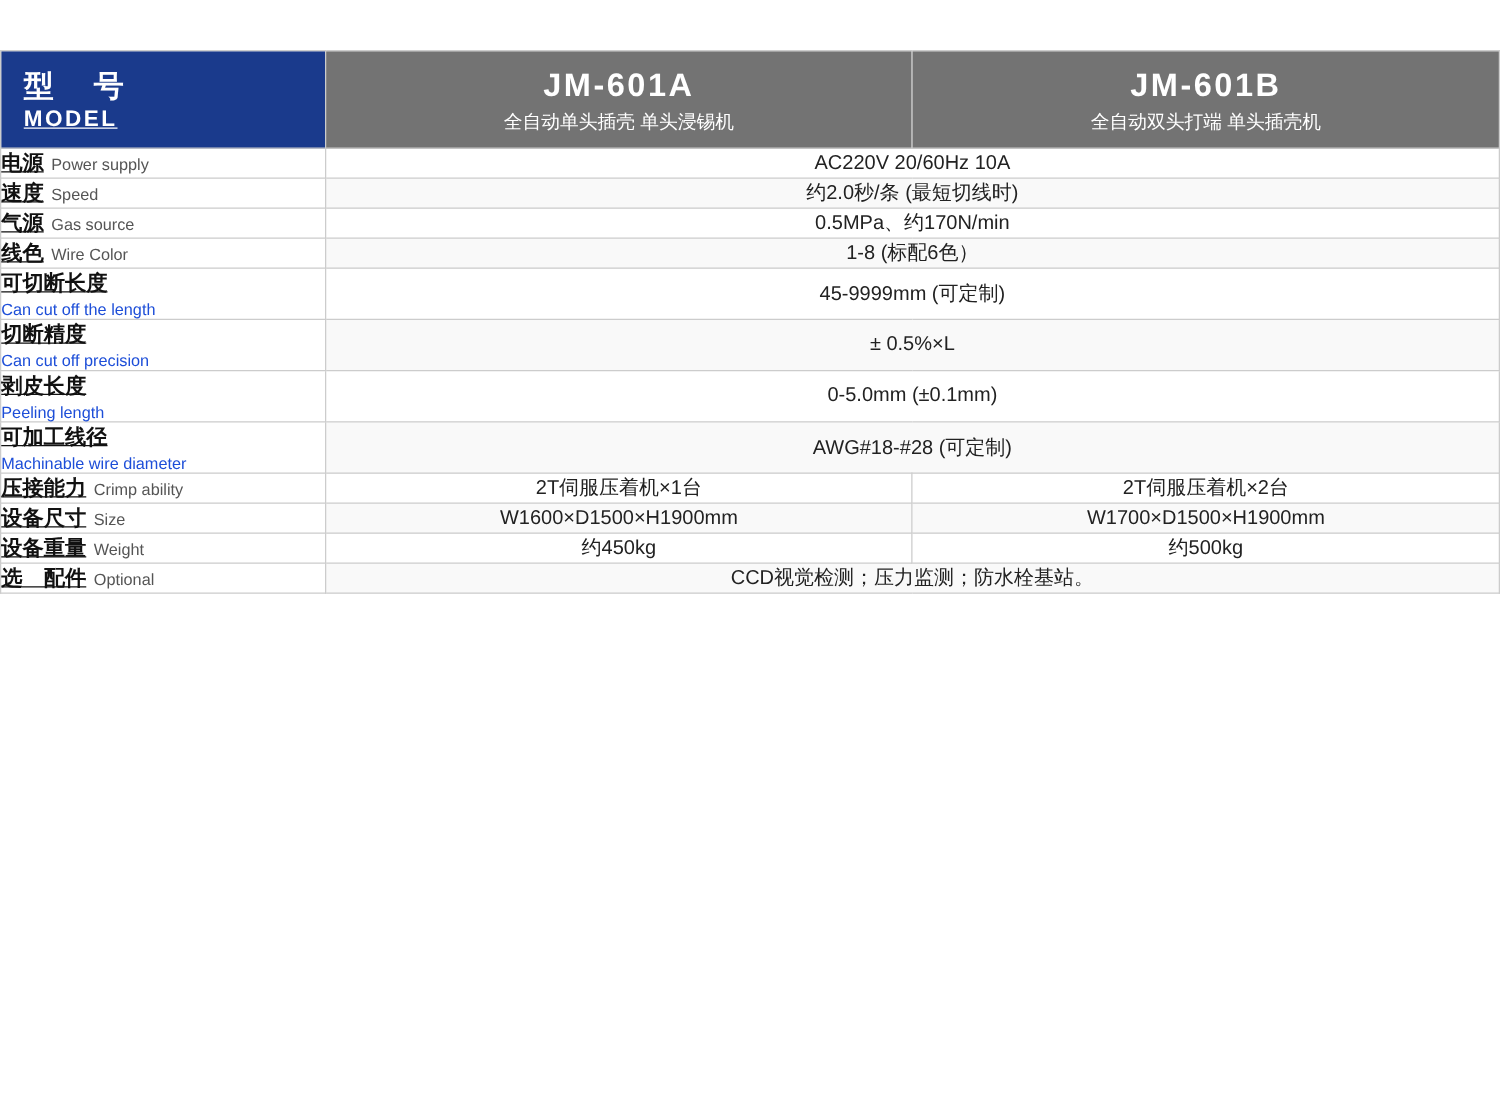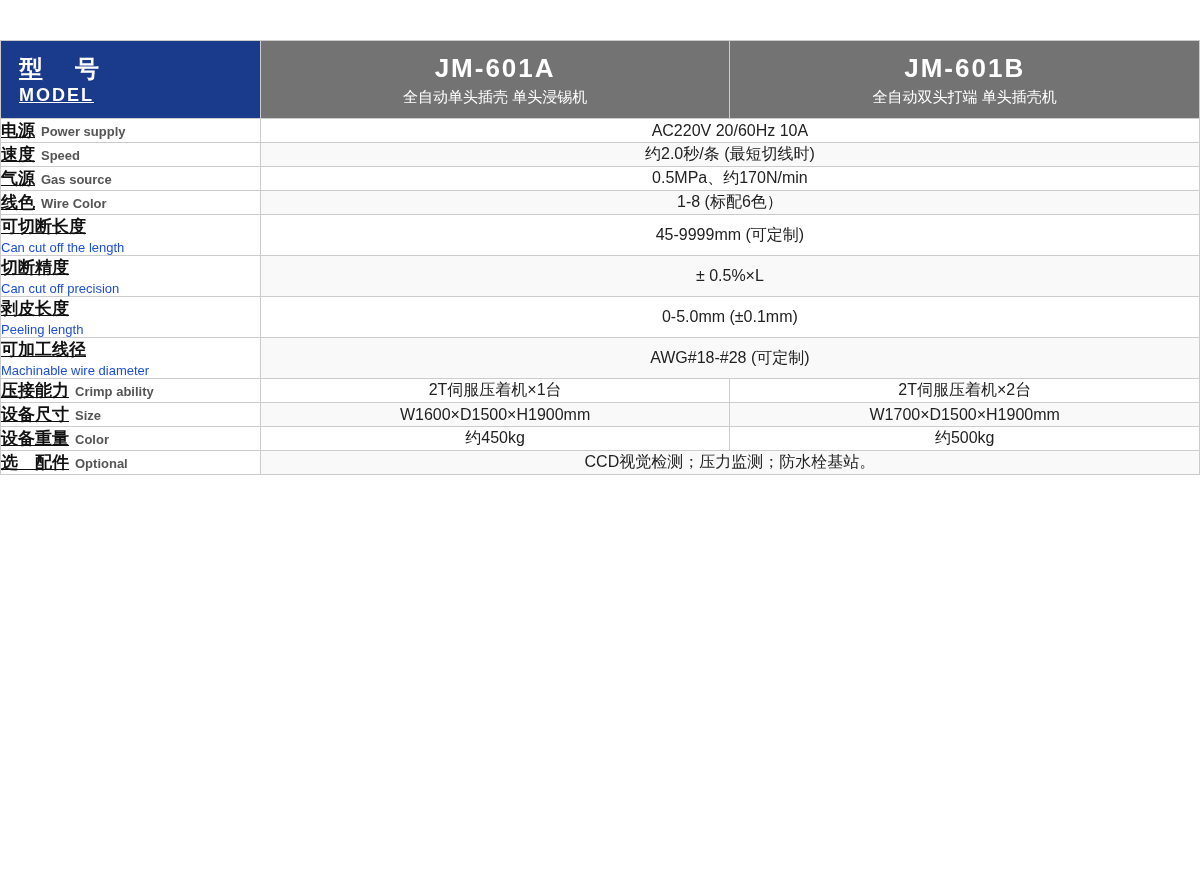--- a/index.html
+++ b/index.html
@@ -96,21 +96,20 @@
       display: flex;
       align-items: baseline;
       gap: 6px;
     }
     .label-cell-inline .label-zh {
       white-space: nowrap;
     }
     .label-cell-inline .label-en {
       font-size: 13px;
       color: #555;
-      font-weight: bold;
     }
   </style>
 </head>
 <body>
 
 <table class="spec-table">
   <colgroup>
     <col style="width:260px">
     <col style="width:470px">
     <col style="width:470px">
@@ -213,21 +212,21 @@
             <span class="label-en">Size</span>
           </div>
         </td>
         <td class="value-cell">W1600×D1500×H1900mm</td>
         <td class="value-cell">W1700×D1500×H1900mm</td>
       </tr>
       <tr class="data-row">
         <td class="label-cell">
           <div class="label-cell-inline">
             <span class="label-zh">设备重量</span>
-            <span class="label-en">Color</span>
+            <span class="label-en">Weight</span>
           </div>
         </td>
         <td class="value-cell">约450kg</td>
         <td class="value-cell">约500kg</td>
       </tr>
       <tr class="data-row">
         <td class="label-cell">
           <div class="label-cell-inline">
             <span class="label-zh">选　配件</span>
             <span class="label-en">Optional</span>

